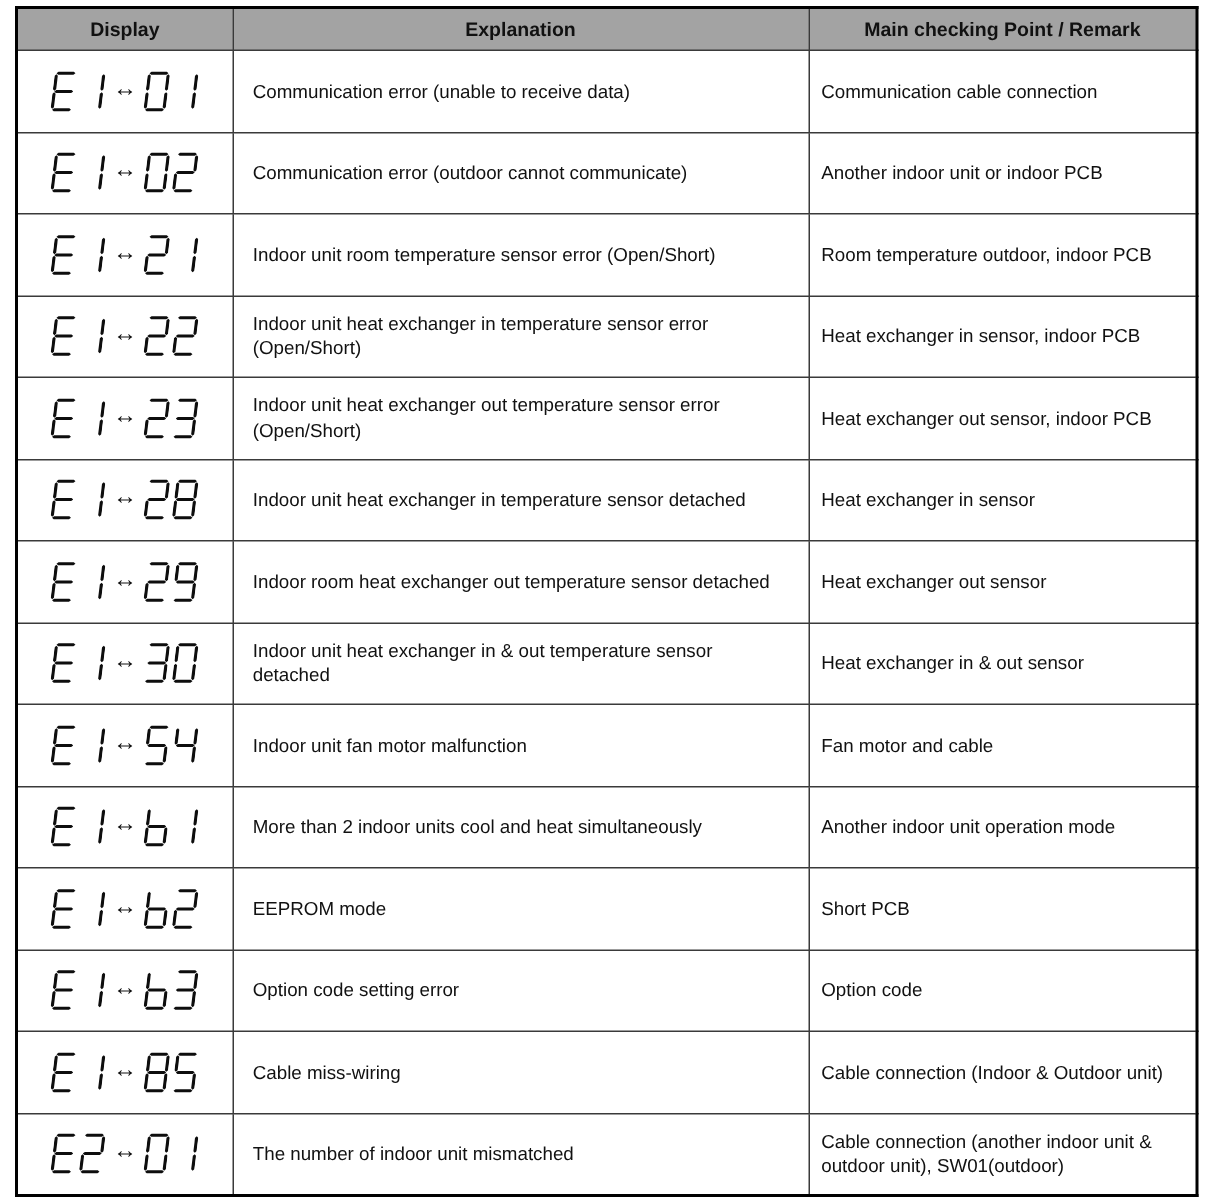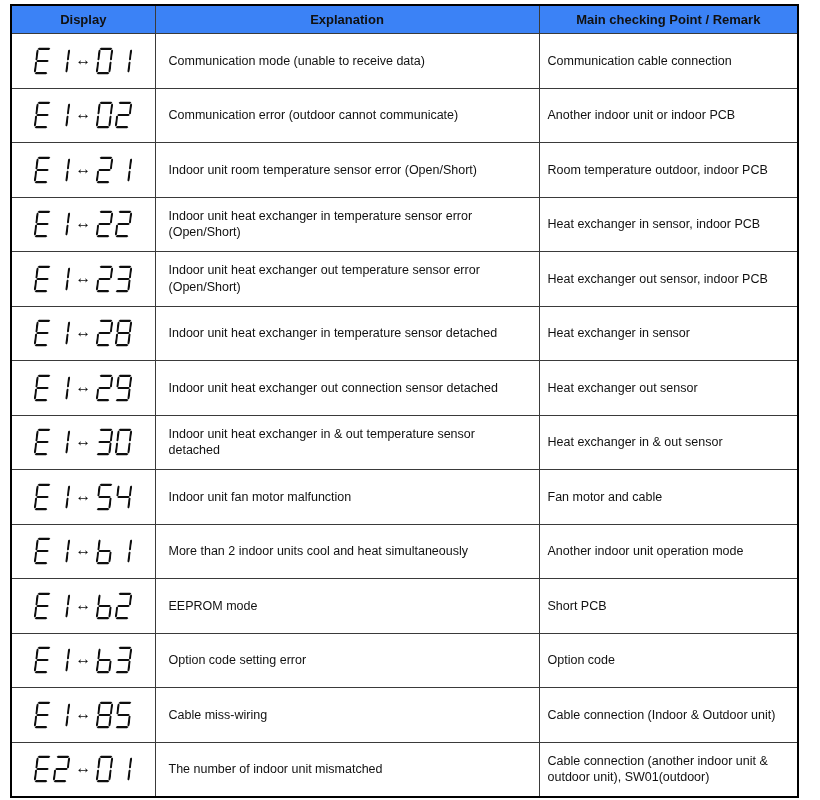--- a/index.html
+++ b/index.html
@@ -25,21 +25,21 @@
     width: 100%;
     border: 2px solid #000000;
   }
   col.c1 { width: 144px; }
   col.c2 { width: 384px; }
   col.c3 { width: 259px; }
   th, td {
     border: 1px solid #3a3a3a;
   }
   th {
-    background: #3b82f6;
+    background: #a3a3a3;
     font-size: 13px;
     font-weight: bold;
     height: 25px;
     text-align: center;
     vertical-align: middle;
   }
   tbody tr { height: 54.5px; }
   td { vertical-align: middle; }
   .display-cell { padding: 0; }
   .expl-cell {
@@ -114,21 +114,21 @@
                 <polygon points="8,93 15,100 15,160 8,167 1,160 1,100"></polygon>
                 <polygon points="8,13 15,20 15,80 8,87 1,80 1,20"></polygon>
               </svg>
               <svg viewBox="0 0 100 180" class="seg-char">
                 <polygon points="92,13 99,20 99,80 92,87 85,80 85,20"></polygon>
                 <polygon points="92,93 99,100 99,160 92,167 85,160 85,100"></polygon>
               </svg>
             </div>
     </td>
     <td class="expl-cell">
-      <span>Communication mode (unable to receive data)</span>
+      <span>Communication error (unable to receive data)</span>
     </td>
     <td class="remark-cell">
       <span>Communication cable connection</span>
     </td>
   </tr>
 
   <tr>
     <td class="display-cell">
       <div class="seg-display">
               <svg viewBox="0 0 100 180" class="seg-char">
@@ -349,21 +349,21 @@
                 <polygon points="16,2 84,2 92,9 84,16 16,16 8,9"></polygon>
                 <polygon points="92,13 99,20 99,80 92,87 85,80 85,20"></polygon>
                 <polygon points="92,93 99,100 99,160 92,167 85,160 85,100"></polygon>
                 <polygon points="16,164 84,164 92,171 84,178 16,178 8,171"></polygon>
                 <polygon points="8,13 15,20 15,80 8,87 1,80 1,20"></polygon>
                 <polygon points="16,83 84,83 92,90 84,97 16,97 8,90"></polygon>
               </svg>
             </div>
     </td>
     <td class="expl-cell">
-      <span>Indoor unit heat exchanger out connection sensor detached</span>
+      <span>Indoor room heat exchanger out temperature sensor detached</span>
     </td>
     <td class="remark-cell">
       <span>Heat exchanger out sensor</span>
     </td>
   </tr>
 
   <tr>
     <td class="display-cell">
       <div class="seg-display">
               <svg viewBox="0 0 100 180" class="seg-char">

